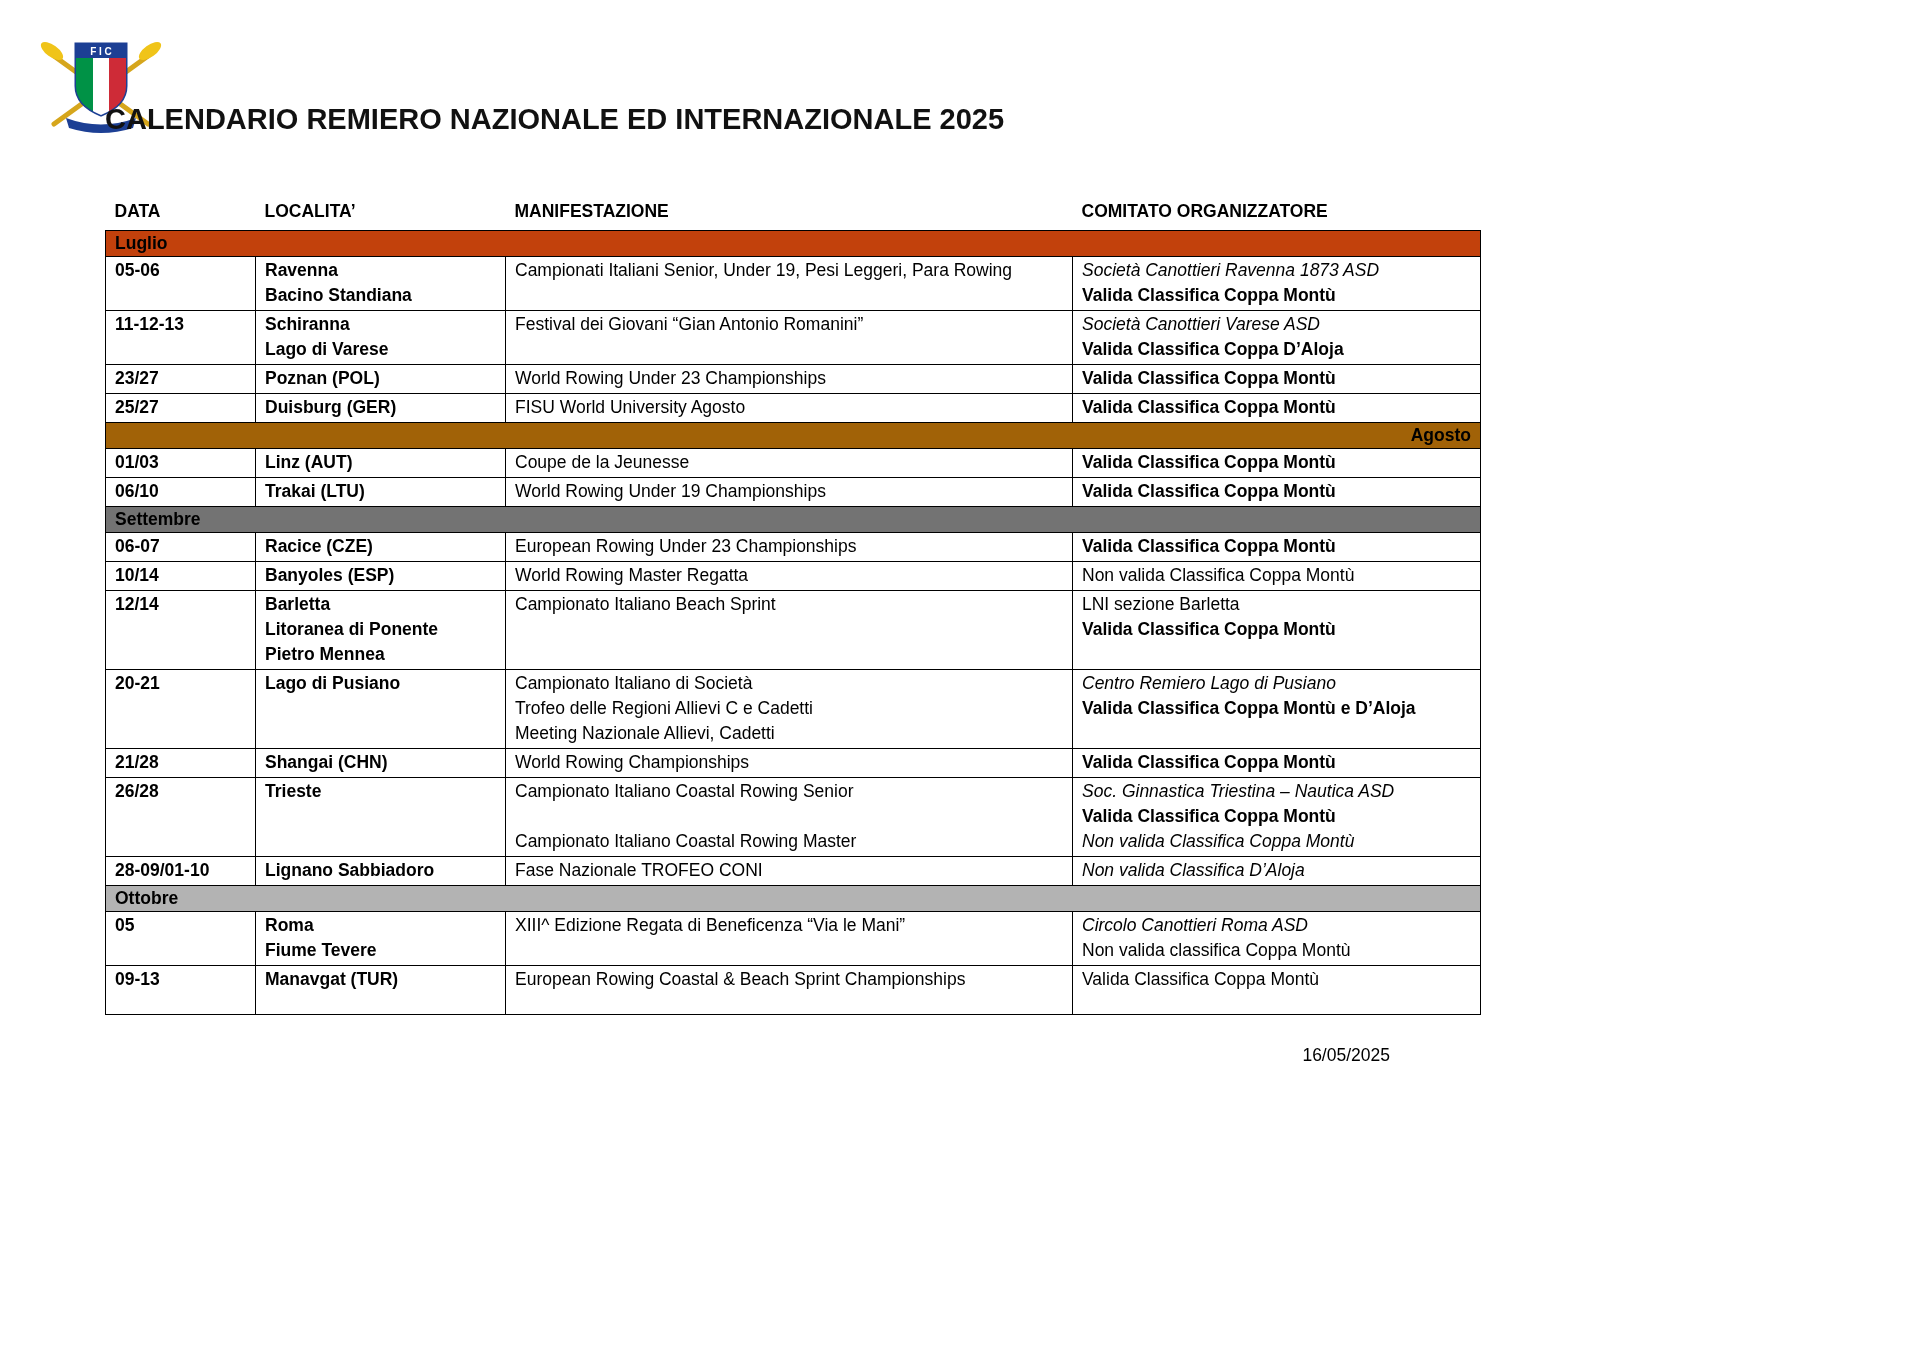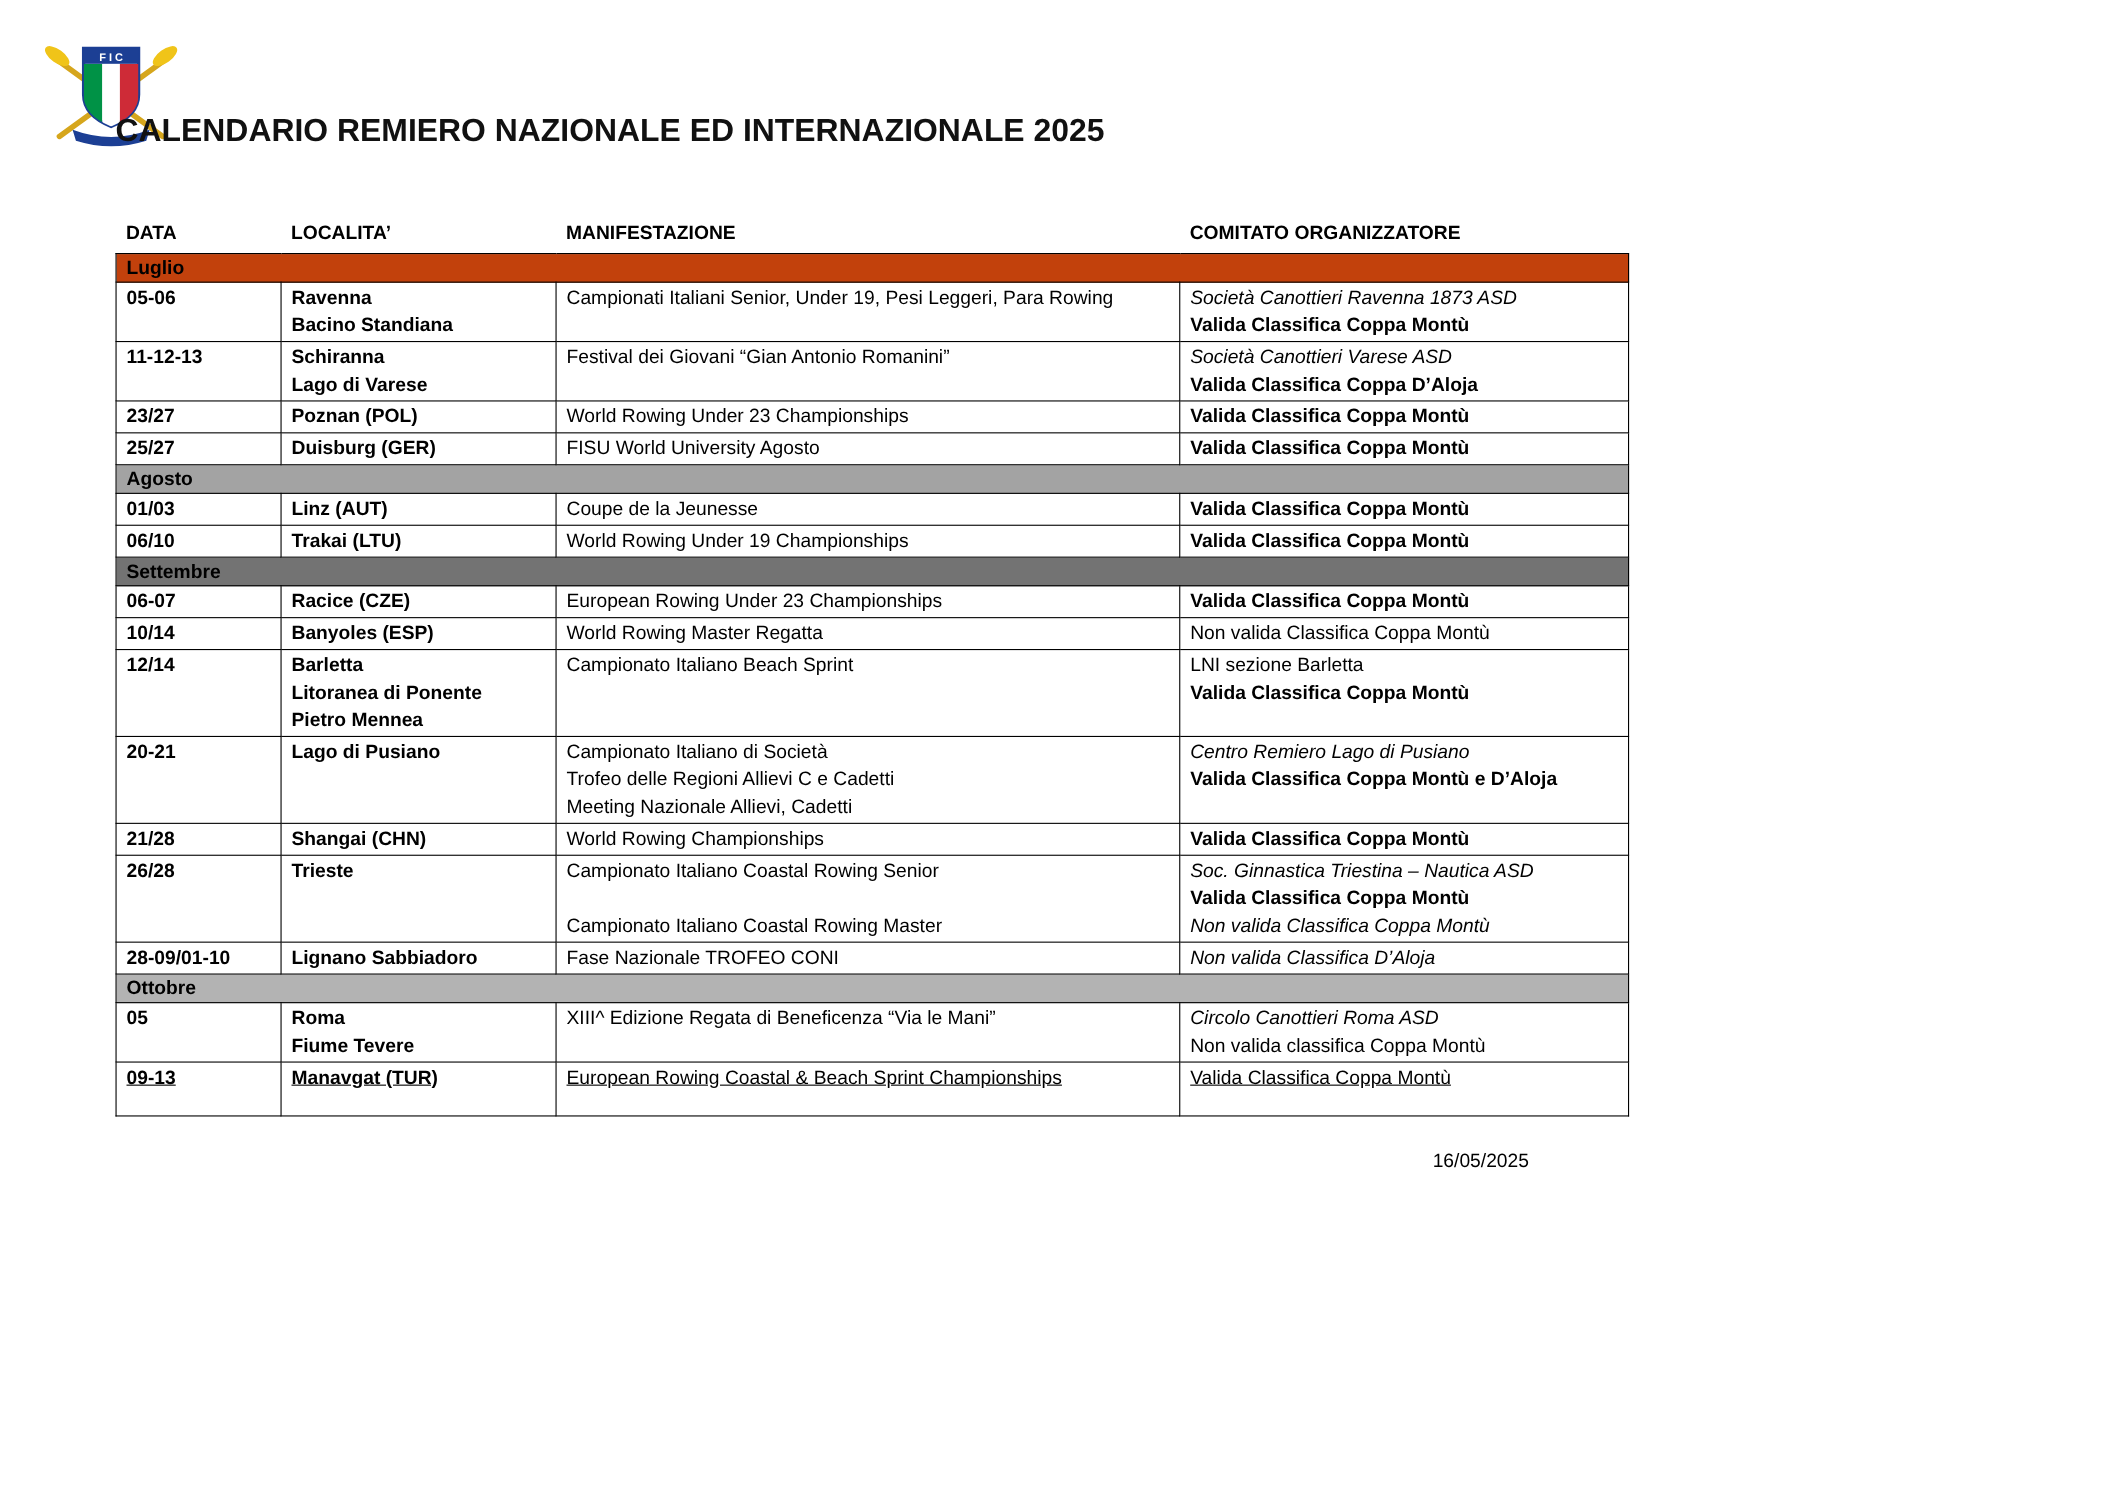--- a/index.html
+++ b/index.html
@@ -47,21 +47,21 @@
   td.month {
     font-weight: bold;
     padding: 0 9px;
     height: 26px;
     line-height: 25px;
   }
   .line { line-height: 25px; min-height: 25px; }
   .line.bold { font-weight: bold; }
   .line.italic { font-style: italic; }
   td.col-data .line, td.col-localita .line { font-weight: bold; }
-  tbody tr:last-child td { padding-bottom: 22px; text-decoration: underline; }
+  tbody tr:last-child td { padding-bottom: 22px; }
   .footer-date {
     margin-top: 30px;
     text-align: right;
     padding-right: 90px;
     font-size: 17.5px;
   }
 </style>
 </head>
 <body>
 
@@ -164,21 +164,21 @@
             <div class="line">Duisburg (GER)</div>
           </td>
           <td class="col-manifestazione">
             <div class="line">FISU World University Agosto</div>
           </td>
           <td class="col-comitato">
             <div class="line bold">Valida Classifica Coppa Montù</div>
           </td>
         </tr>
         <tr>
-          <td colspan="4" class="month" style="background: #a3a3a3;">Agosto</td>
+          <td colspan="4" class="month" style="background: #a16207; text-align: right;">Agosto</td>
         </tr>
         <tr>
           <td class="col-data">
             <div class="line">01/03</div>
           </td>
           <td class="col-localita">
             <div class="line">Linz (AUT)</div>
           </td>
           <td class="col-manifestazione">
             <div class="line">Coupe de la Jeunesse</div>

